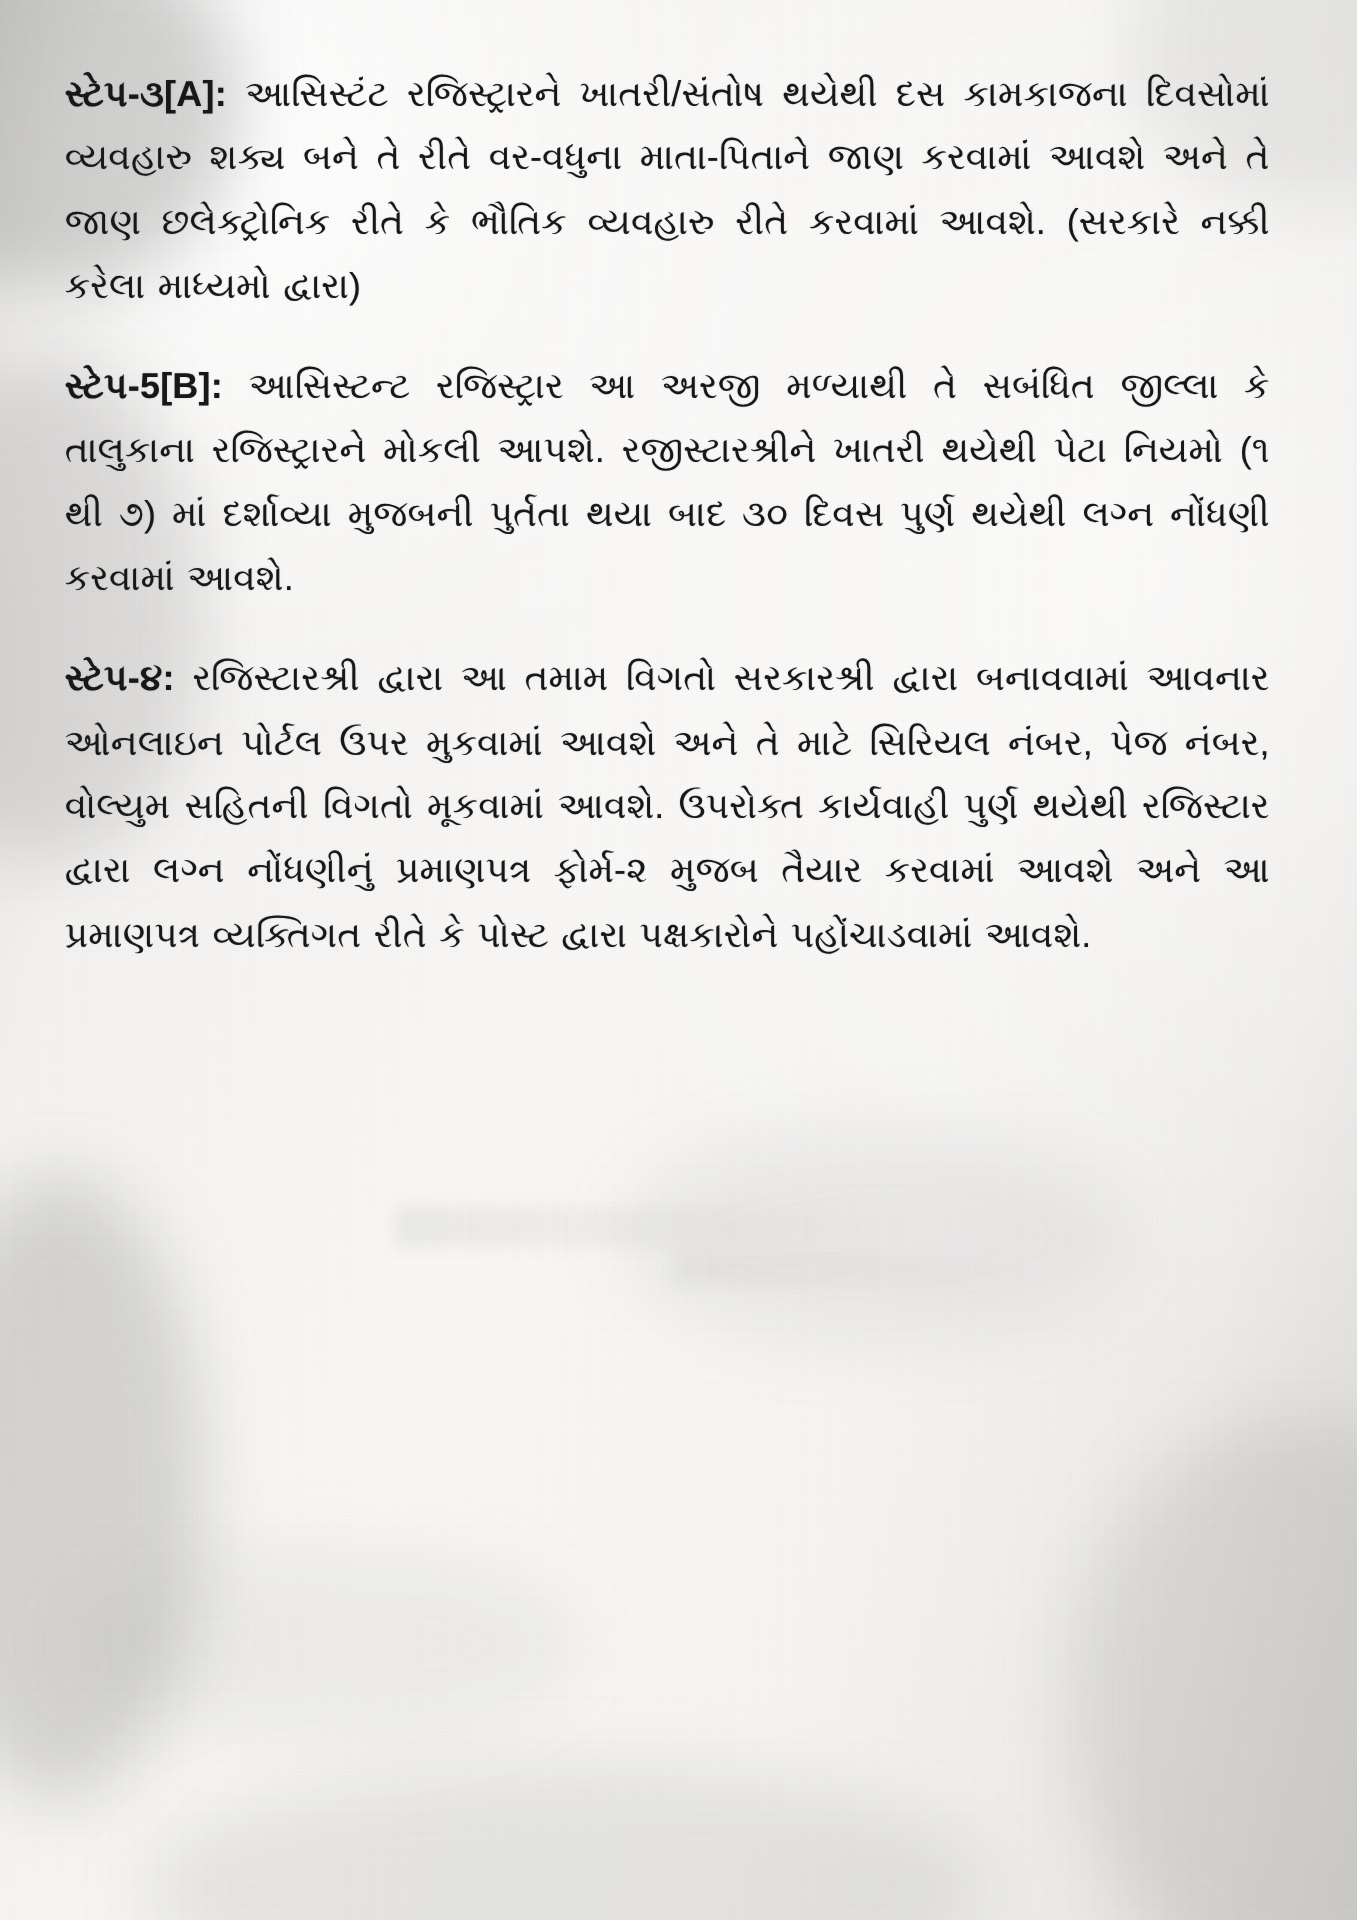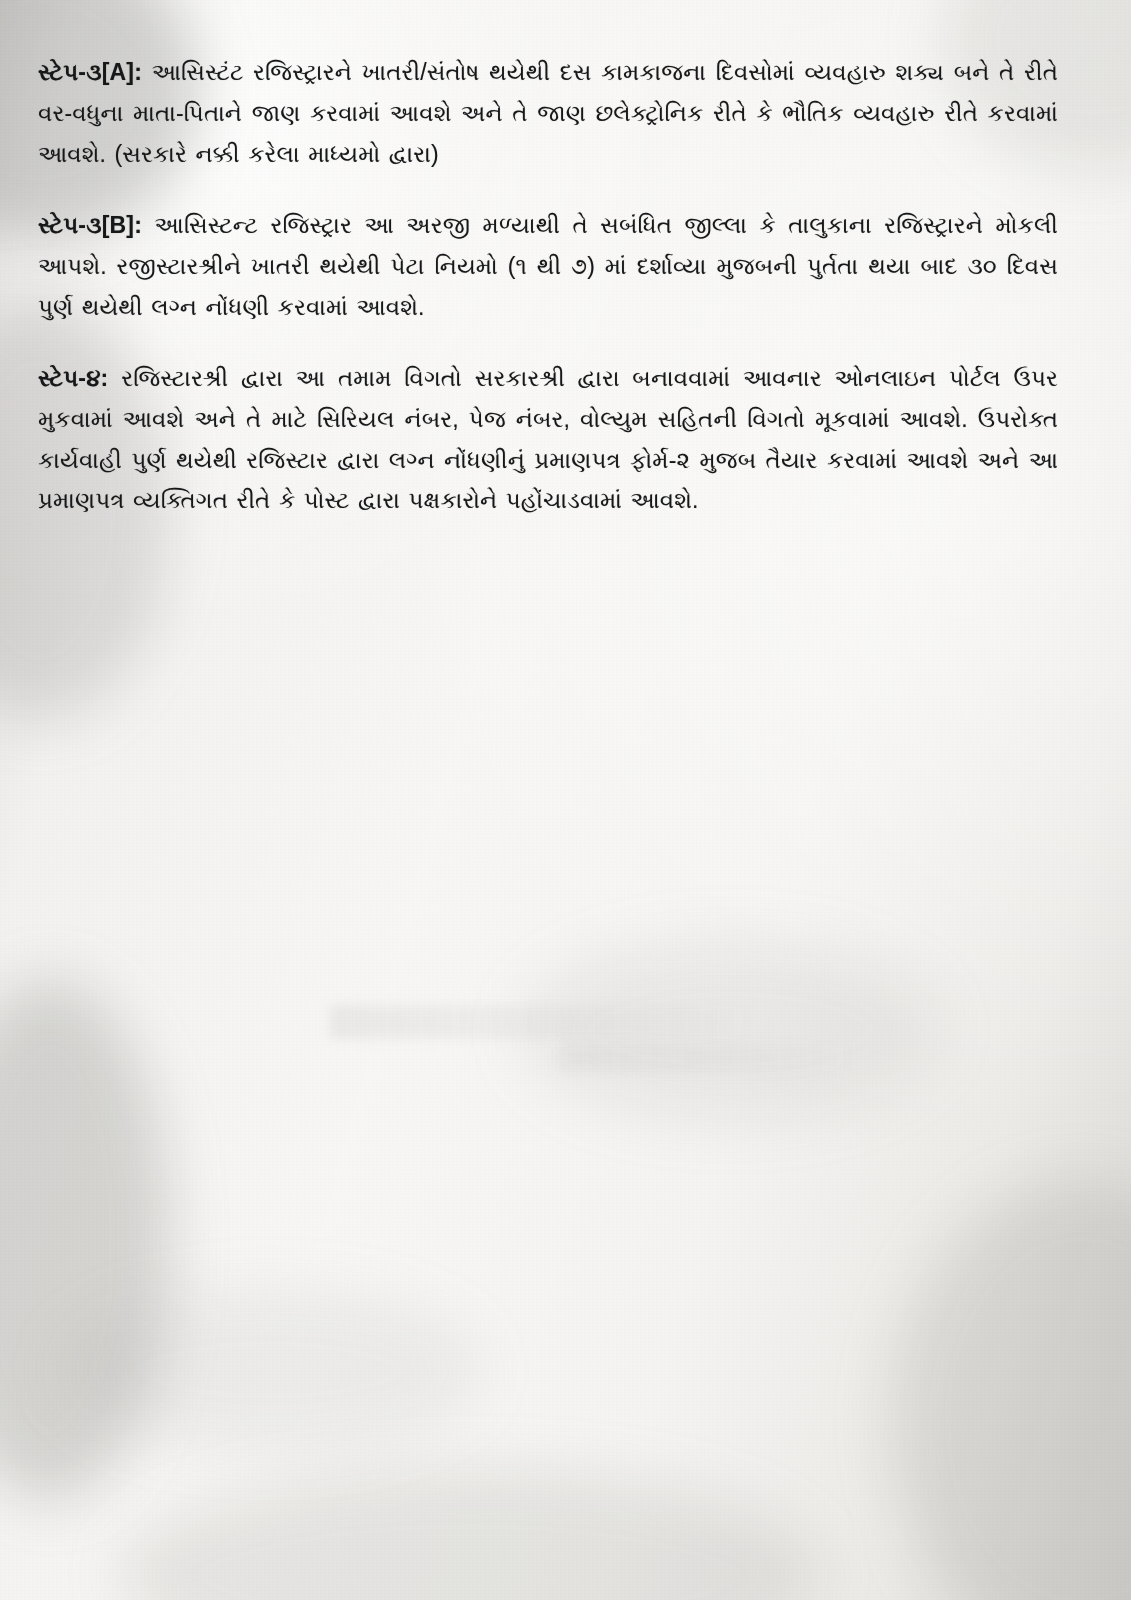--- a/index.html
+++ b/index.html
@@ -54,23 +54,23 @@
   }
 
   #text-body {
     position: absolute;
     left: 38px;
     top: 52px;
     width: 1020px;
   }
 
   .para {
-    margin: 0 0 30px 0;
+    margin: 0 0 30px 16px;
     color: #16181a;
-    font-size: 23px;
+    font-size: 30px;
     line-height: 1.78;
     letter-spacing: 0.1px;
     word-spacing: 2px;
     text-shadow: 0 0 1px rgba(20,20,20,0.35);
   }
 
   .para.justify { text-align: justify; text-align-last: left; }
 
   .para .lead {
     font-weight: bold;
@@ -116,21 +116,21 @@
   <div class="ghost"></div>
   <div class="ghost2"></div>
 
   <div id="text-body">
 
     <p class="para justify">
       <span class="lead">સ્ટેપ-૩[A]:</span><span> આસિસ્ટંટ રજિસ્ટ્રારને ખાતરી/સંતોષ થયેથી દસ કામકાજના દિવસોમાં વ્યવહારુ શક્ય બને તે રીતે વર-વધુના માતા-પિતાને જાણ કરવામાં આવશે અને તે જાણ છલેક્ટ્રોનિક રીતે કે ભૌતિક વ્યવહારુ રીતે કરવામાં આવશે. (સરકારે નક્કી કરેલા માધ્યમો દ્વારા)</span>
     </p>
 
     <p class="para justify">
-      <span class="lead">સ્ટેપ-૩[B]:</span><span> આસિસ્ટન્ટ રજિસ્ટ્રાર આ અરજી મળ્યાથી તે સબંધિત જીલ્લા કે તાલુકાના રજિસ્ટ્રારને મોકલી આપશે. રજીસ્ટારશ્રીને ખાતરી થયેથી પેટા નિયમો (૧ થી ૭) માં દર્શાવ્યા મુજબની પુર્તતા થયા બાદ ૩૦ દિવસ પુર્ણ થયેથી લગ્ન નોંધણી કરવામાં આવશે.</span>
+      <span class="lead">સ્ટેપ-5[B]:</span><span> આસિસ્ટન્ટ રજિસ્ટ્રાર આ અરજી મળ્યાથી તે સબંધિત જીલ્લા કે તાલુકાના રજિસ્ટ્રારને મોકલી આપશે. રજીસ્ટારશ્રીને ખાતરી થયેથી પેટા નિયમો (૧ થી ૭) માં દર્શાવ્યા મુજબની પુર્તતા થયા બાદ ૩૦ દિવસ પુર્ણ થયેથી લગ્ન નોંધણી કરવામાં આવશે.</span>
     </p>
 
     <p class="para justify">
       <span class="lead">સ્ટેપ-૪:</span><span> રજિસ્ટારશ્રી દ્વારા આ તમામ વિગતો સરકારશ્રી દ્વારા બનાવવામાં આવનાર ઓનલાઇન પોર્ટલ ઉપર મુકવામાં આવશે અને તે માટે સિરિયલ નંબર, પેજ નંબર, વોલ્યુમ સહિતની વિગતો મૂકવામાં આવશે. ઉપરોક્ત કાર્યવાહી પુર્ણ થયેથી રજિસ્ટાર દ્વારા લગ્ન નોંધણીનું પ્રમાણપત્ર ફોર્મ-૨ મુજબ તૈયાર કરવામાં આવશે અને આ પ્રમાણપત્ર વ્યક્તિગત રીતે કે પોસ્ટ દ્વારા પક્ષકારોને પહોંચાડવામાં આવશે.</span>
     </p>
 
   </div>
 
   <div id="grain"></div>
 </div>

